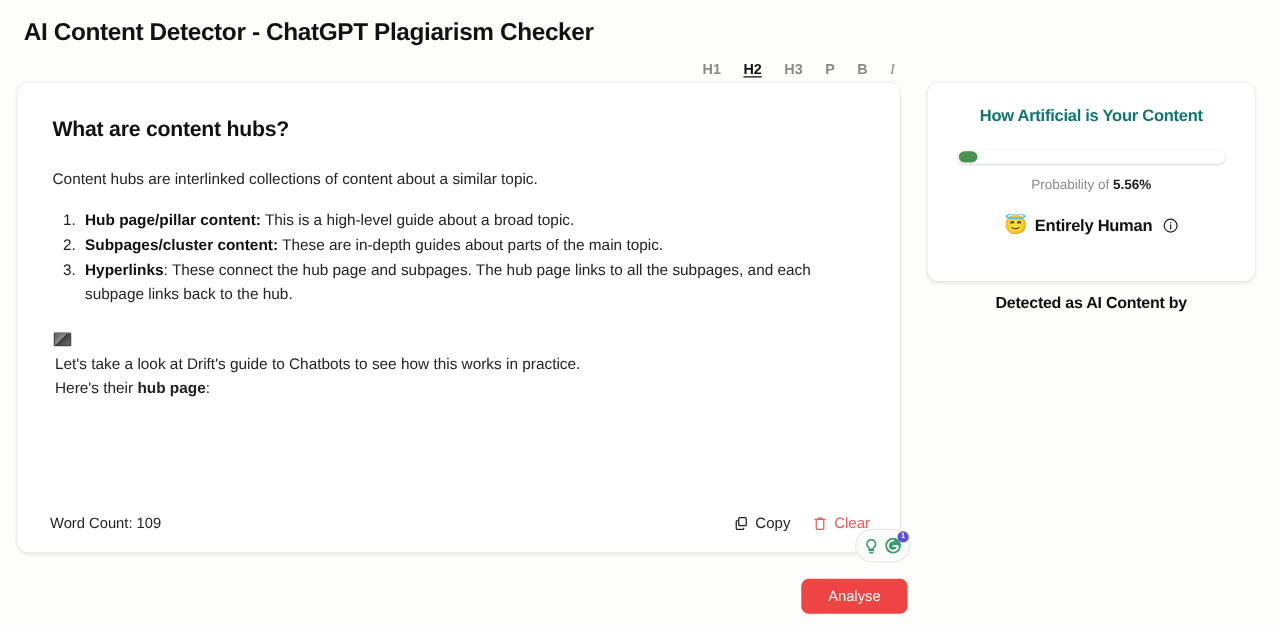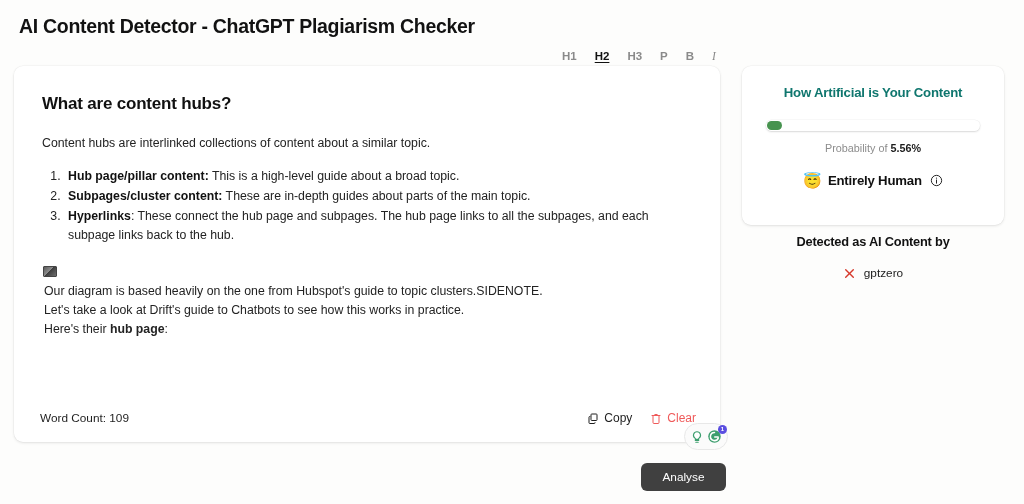--- a/index.html
+++ b/index.html
@@ -262,21 +262,21 @@
 
   
   .analyse-btn {
     position: absolute;
     left: 641px;
     top: 463px;
     width: 85px;
     height: 28px;
     border: none;
     border-radius: 6px;
-    background: #404040;
+    background: #ef4444;
     color: #ffffff;
     font-family: "Liberation Sans", sans-serif;
     font-size: 11.8px;
     cursor: pointer;
     padding: 0;
   }
 </style>
 </head>
 <body>
 
@@ -308,21 +308,20 @@
           <b>Subpages/cluster content:</b><span> These are in-depth guides about parts of the main topic.</span>
         </li>
         <li>
           <b>Hyperlinks</b><span>: These connect the hub page and subpages. The hub page links to all the subpages, and each subpage links back to the hub.</span>
         </li>
       </ol>
 
       <div class="img-placeholder"></div>
 
       <div class="para-block">
-        <p class="doc-p">Our diagram is based heavily on the one from Hubspot's guide to topic clusters.SIDENOTE.</p>
         <p class="doc-p">Let's take a look at Drift's guide to Chatbots to see how this works in practice.</p>
         <p class="doc-p"><span>Here's their </span><b>hub page</b><span>:</span></p>
       </div>
     </div>
 
     <div class="grammarly">
       <span>
         <svg class="bulb-icon" viewBox="0 0 24 24" fill="none" stroke="#3c9e6e" stroke-width="2" stroke-linecap="round">
           <path d="M9 18h6"></path>
             <path d="M10 21h4"></path>
@@ -380,25 +379,16 @@
         <svg class="info-icon" viewBox="0 0 24 24" fill="none" stroke="#1f1f1f" stroke-width="1.8">
           <circle cx="12" cy="12" r="9.5"></circle>
           <path d="M12 11v6" stroke-linecap="round"></path>
           <circle cx="12" cy="7.6" r="1.1" fill="#1f1f1f" stroke="none"></circle>
         </svg>
       </span>
     </div>
   </div>
 
   <div class="detected-heading">Detected as AI Content by</div>
-  <div class="detector-row">
-    <span>
-      <svg class="x-icon" viewBox="0 0 24 24" fill="none" stroke="#d6392c" stroke-width="2.6" stroke-linecap="round">
-        <path d="M5 5l14 14"></path>
-          <path d="M19 5L5 19"></path>
-      </svg>
-    </span>
-    <span class="detector-name">gptzero</span>
-  </div>
 
   <button class="analyse-btn">Analyse</button>
 
 </div>
 
 </body></html>

